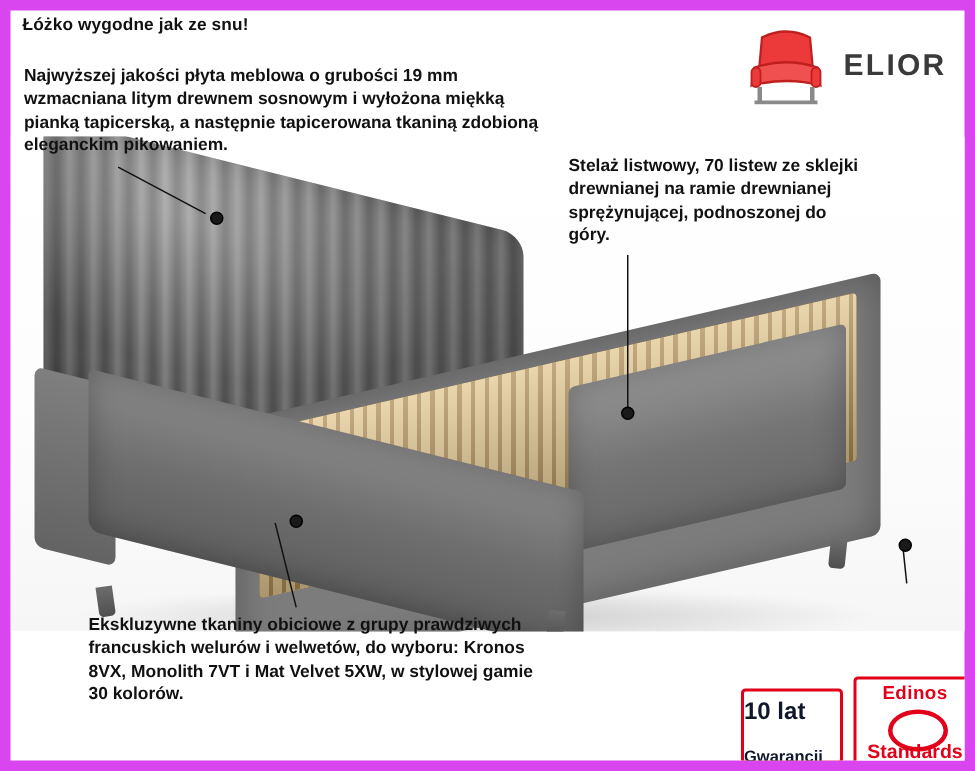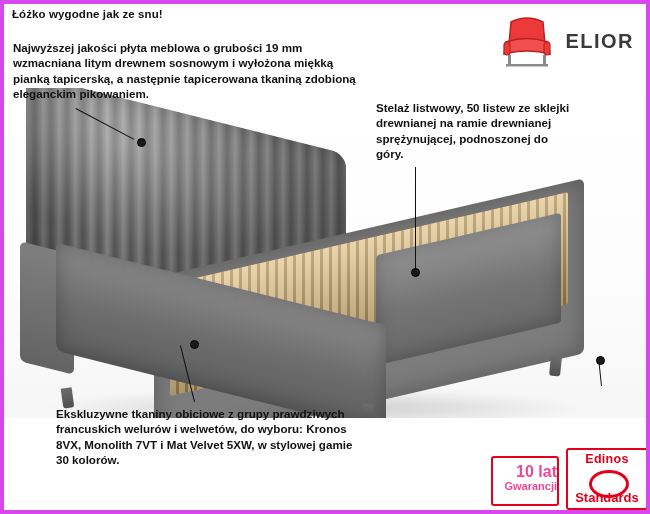--- a/index.html
+++ b/index.html
@@ -8,21 +8,21 @@
   }
   body {
     font-family: "Liberation Sans", sans-serif;
     background: #ffffff;
   }
   .canvas {
     position: relative;
     width: 650px;
     height: 514px;
     background: #ffffff;
-    border: 4px solid #d946ef;
+    border: 7px solid #d946ef;
     box-sizing: border-box;
     overflow: hidden;
   }
 
   
   .headline {
     position: absolute;
     left: 8px;
     top: 4px;
     font-size: 11.5px;
@@ -229,29 +229,29 @@
   
   .badge-guarantee {
     position: absolute;
     left: 487px;
     top: 452px;
     width: 68px;
     height: 50px;
     background: #ffffff;
     border: 2px solid #e2001a;
     border-radius: 3px;
-    text-align: right;
-    color: #ec4899;
+    text-align: left;
+    color: #0f172a;
     font-weight: bold;
     line-height: 1.05;
     box-sizing: border-box;
     padding-top: 6px;
   }
   .badge-guarantee .big { font-size: 16px; display: block; }
-  .badge-guarantee .small { font-size: 11px; display: block; margin-top: 0; }
+  .badge-guarantee .small { font-size: 11px; display: block; margin-top: 16px; }
 
   .badge-edinos {
     position: absolute;
     left: 562px;
     top: 444px;
     width: 82px;
     height: 62px;
     background: #ffffff;
     border: 2px solid #e2001a;
     border-radius: 3px;
@@ -336,21 +336,21 @@
     <div class="rail-left"></div>
     <div class="rail-right"></div>
     <div class="rail-front"></div>
 
     <div class="leg l1"></div>
     <div class="leg l2"></div>
     <div class="leg l3"></div>
   </div>
 
   <div class="note top-left">Najwyższej jakości płyta meblowa o grubości 19 mm wzmacniana litym drewnem sosnowym i wyłożona miękką pianką tapicerską, a następnie tapicerowana tkaniną zdobioną eleganckim pikowaniem.</div>
-  <div class="note top-right">Stelaż listwowy, 50 listew ze sklejki drewnianej na ramie drewnianej sprężynującej, podnoszonej do góry.</div>
+  <div class="note top-right">Stelaż listwowy, 70 listew ze sklejki drewnianej na ramie drewnianej sprężynującej, podnoszonej do góry.</div>
   <div class="note bottom-left">Ekskluzywne tkaniny obiciowe z grupy prawdziwych francuskich welurów i welwetów, do wyboru: Kronos 8VX, Monolith 7VT i Mat Velvet 5XW, w stylowej gamie 30 kolorów.</div>
 
   <div class="leader" style="left:72px; top:104px; width:66px; transform: rotate(28deg);"></div>
   <div class="dot" style="left:133px; top:134px;"></div>
 
   <div class="leader" style="left:412px; top:163px; width:104px; transform: rotate(90deg);"></div>
   <div class="dot" style="left:407px; top:264px;"></div>
 
   <div class="leader" style="left:190px; top:398px; width:58px; transform: rotate(-104deg);"></div>
   <div class="dot" style="left:186px; top:336px;"></div>

